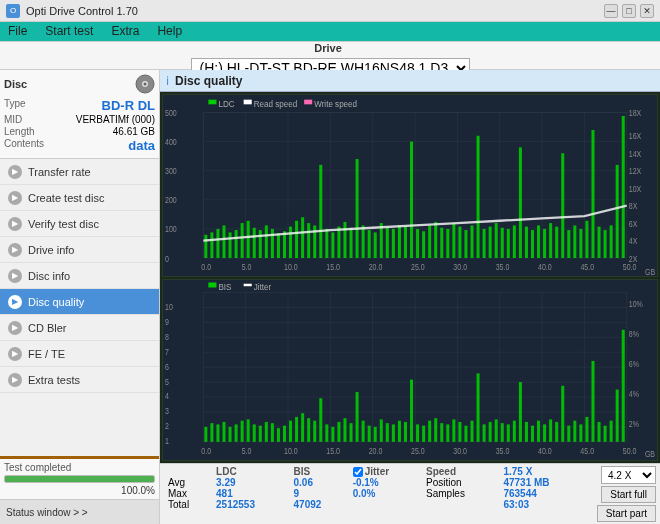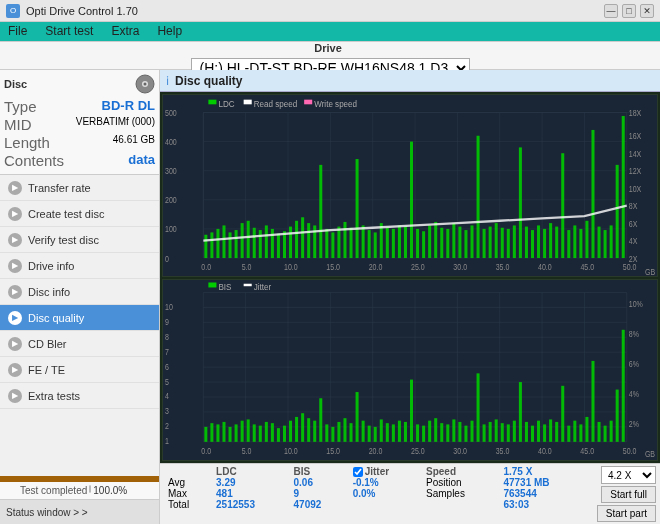--- a/index.html
+++ b/index.html
@@ -117,21 +117,21 @@
       background: #f8f8f8;
     }
     .disc-header {
       display: flex;
       align-items: center;
       justify-content: space-between;
       margin-bottom: 4px;
     }
     .disc-title { font-weight: bold; font-size: 11px; color: #333; }
     .disc-row { display: flex; justify-content: space-between; margin-bottom: 1px; }
-    .disc-key { color: #666; font-size: 15px; }
+    .disc-key { color: #666; font-size: 10px; }
     .disc-val { color: #1a6fd4; font-size: 13px; font-weight: bold; }
     .disc-val-black { color: #000; font-size: 10px; }
     .label-row { display: flex; align-items: center; gap: 2px; margin-top: 2px; }
     .label-input {
       flex: 1;
       height: 16px;
       border: 1px solid #aaa;
       font-size: 10px;
       padding: 0 2px;
     }
@@ -169,23 +169,24 @@
       display: flex;
       align-items: center;
       padding: 12px 6px;
       font-size: 10px;
       cursor: pointer;
       color: #333;
       gap: 4px;
     }
     .progress-section {
       background: #f8f8f8;
-      border-top: 6px solid #a16207;
-      padding: 3px 20px;
-      display: flex;
+      border-top: 3px solid #a16207;
+      padding: 3px 4px;
+      display: flex;
+      flex-direction: column;
       gap: 2px;
     }
     .progress-bar-outer {
       height: 8px;
       background: #ddd;
       border: 1px solid #bbb;
       border-radius: 2px;
       overflow: hidden;
     }
     .progress-bar-inner {

